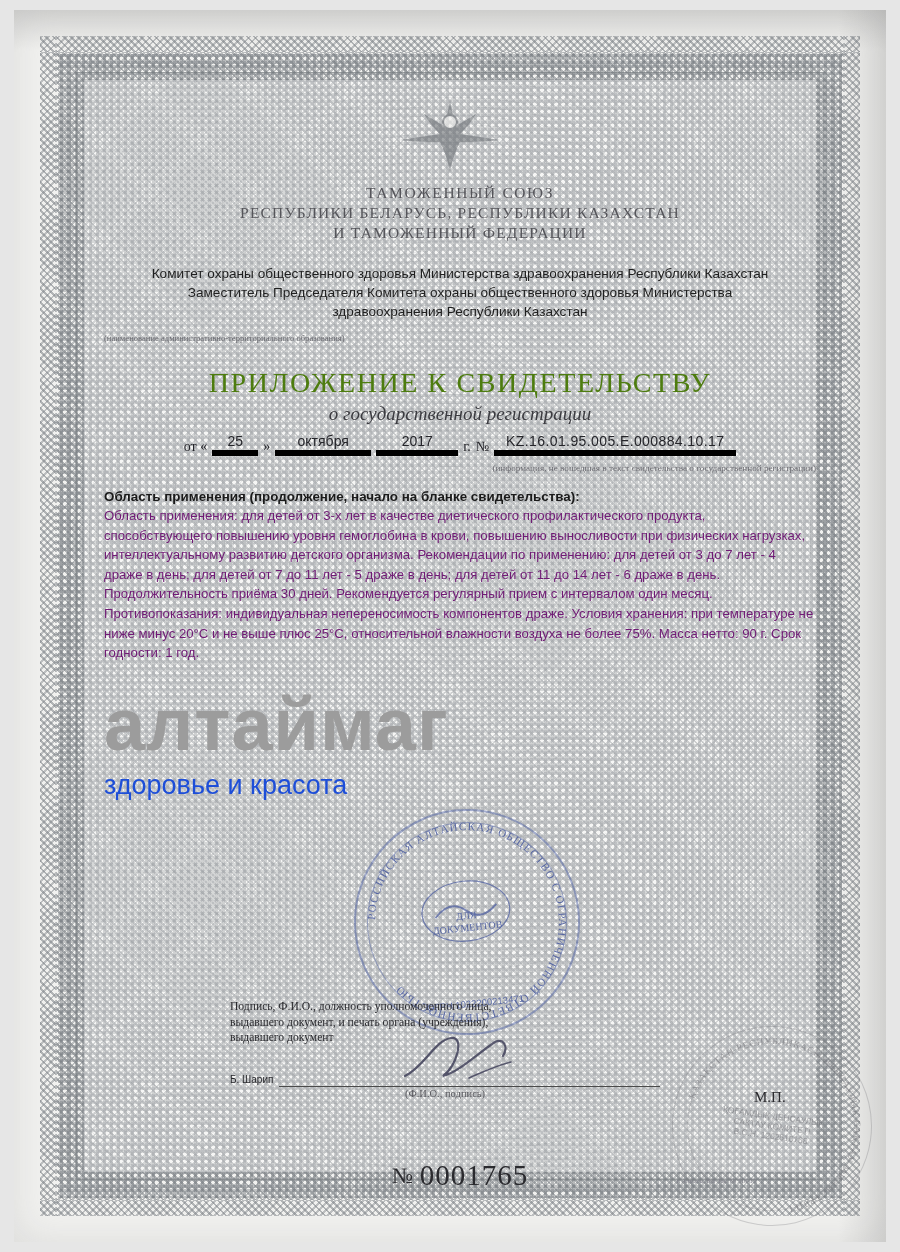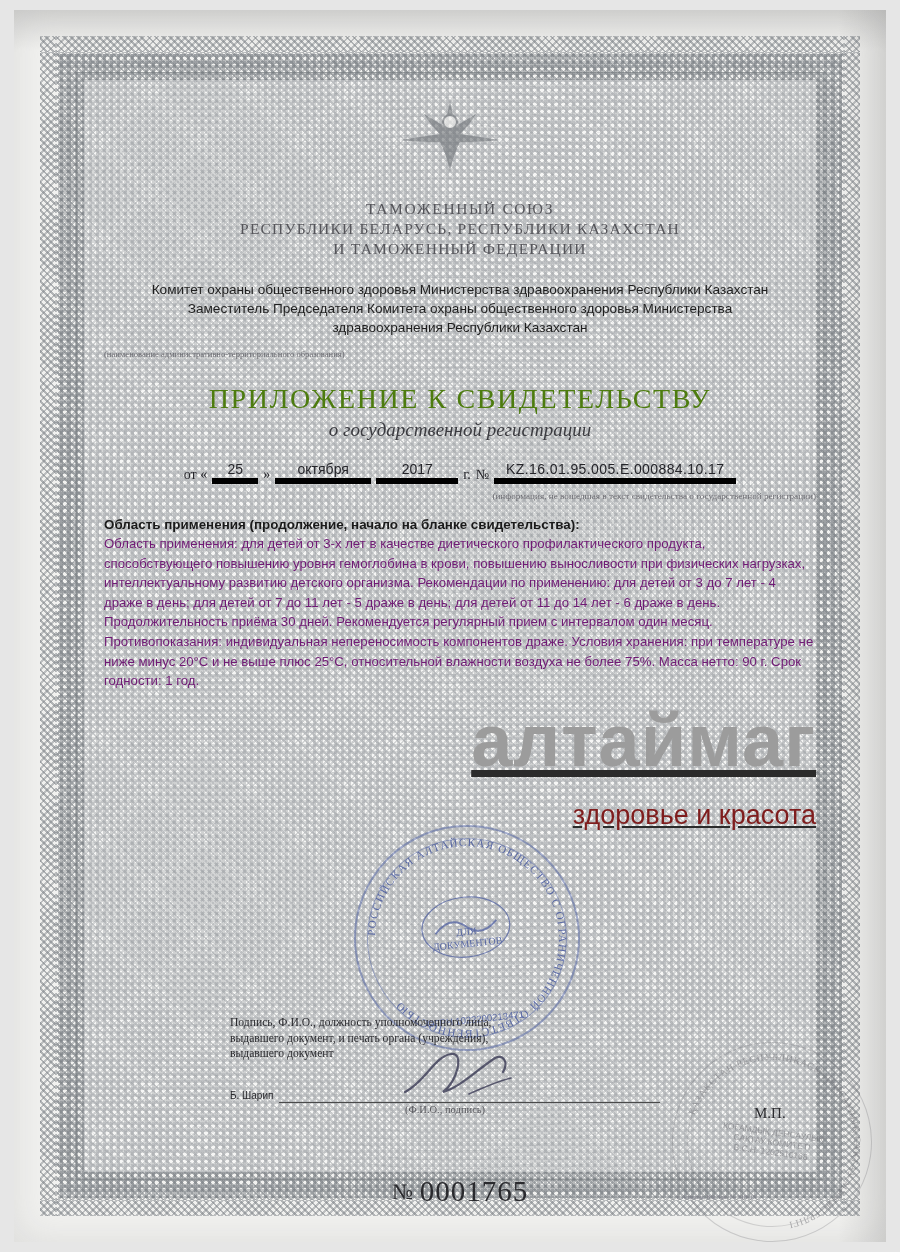--- a/index.html
+++ b/index.html
@@ -102,21 +102,21 @@
     top: 86px;
     transform: translateX(-50%);
     width: 120px;
     height: 80px;
     opacity: 0.6;
   }
 
   .content {
     position: absolute;
     left: 90px;
-    top: 80px;
+    top: 64px;
     width: 712px;
     height: 1075px;
     color: #2b2b2b;
   }
 
   .ts-title {
     margin-top: 110px;
     text-align: center;
     font-family: "Liberation Serif", serif;
     color: #55555a;
@@ -153,21 +153,21 @@
   .doc-subtitle {
     margin-top: 4px;
     text-align: center;
     font-family: "Liberation Serif", serif;
     font-style: italic;
     font-size: 19px;
     color: #3b3b40;
   }
 
   .date-row {
-    margin-top: 20px;
+    margin-top: 8px;
     display: flex;
     justify-content: center;
     align-items: flex-end;
     font-family: "Liberation Serif", serif;
     font-size: 14px;
     color: #25252a;
     gap: 5px;
   }
   .date-row .fixed { padding-bottom: 1px; }
   .fill {
@@ -203,35 +203,34 @@
     color: #701a75;
     text-align: left;
   }
 
   
   .watermark {
     position: absolute;
     left: 0;
     right: 0;
     top: 612px;
-    text-align: right;
+    text-align: left;
     pointer-events: none;
-    text-decoration: underline;
   }
   .wm-main {
     font-size: 74px;
     font-weight: bold;
     color: #9c9c9c;
     letter-spacing: 1px;
     line-height: 78px;
   }
   .wm-sub {
     font-size: 27px;
-    color: #7f1d1d;
-    margin-top: 20px;
+    color: #1d4ed8;
+    margin-top: 6px;
   }
 
   
   .stamp-blue {
     position: absolute;
     left: 250px;
     top: 735px;
     width: 222px;
     height: 222px;
     border-radius: 50%;

